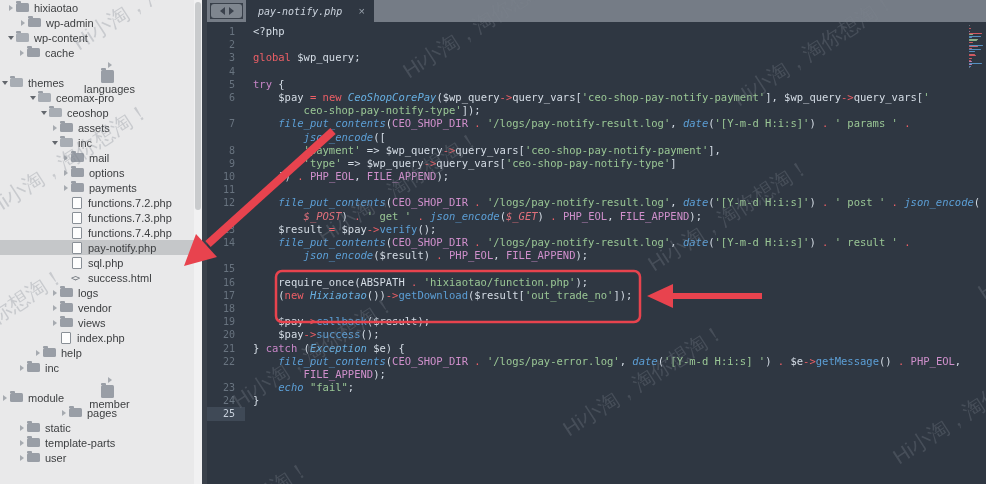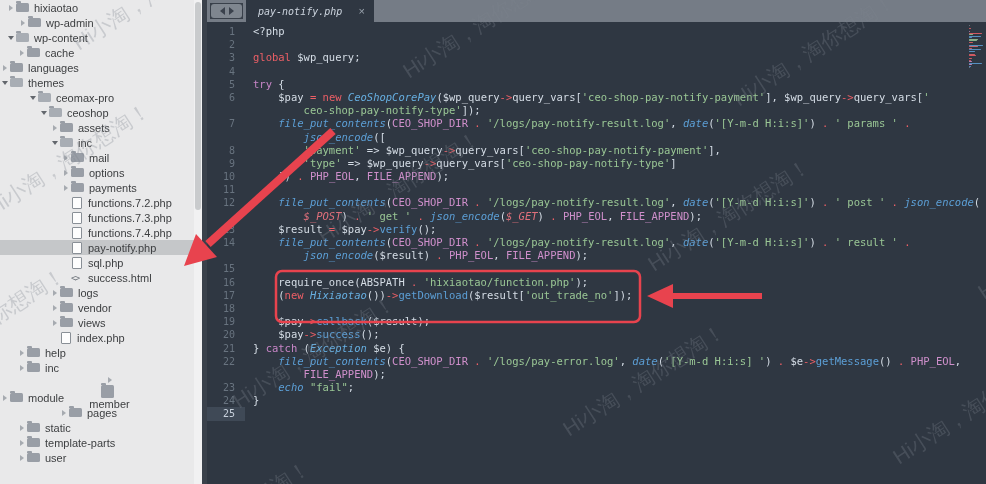--- a/index.html
+++ b/index.html
@@ -89,21 +89,21 @@
           <span class="fold open"></span>
           <span>wp-content</span>
         </div>
         <div class="srow" style="padding-left: 17px;">
           <span class="tri">
             <span class="tri-c"></span>
           </span>
           <span class="fold"></span>
           <span>cache</span>
         </div>
-        <div class="srow" style="">
+        <div class="srow" style="padding-left: 17px; flex-direction: column;">
           <span class="tri">
             <span class="tri-c"></span>
           </span>
           <span class="fold"></span>
           <span>languages</span>
         </div>
         <div class="srow" style="padding-left: 0;">
           <span class="tri">
             <span class="tri-e"></span>
           </span>
@@ -201,21 +201,21 @@
           <span class="tri">
             <span class="tri-c"></span>
           </span>
           <span class="fold"></span>
           <span>views</span>
         </div>
         <div class="srow" style="padding-left: 60px;">
           <span class="ficon"></span>
           <span>index.php</span>
         </div>
-        <div class="srow" style="padding-left: 17px;">
+        <div class="srow" style="padding-left: 33px;">
           <span class="tri">
             <span class="tri-c"></span>
           </span>
           <span class="fold"></span>
           <span>help</span>
         </div>
         <div class="srow" style="padding-left: 17px;">
           <span class="tri">
             <span class="tri-c"></span>
           </span>

